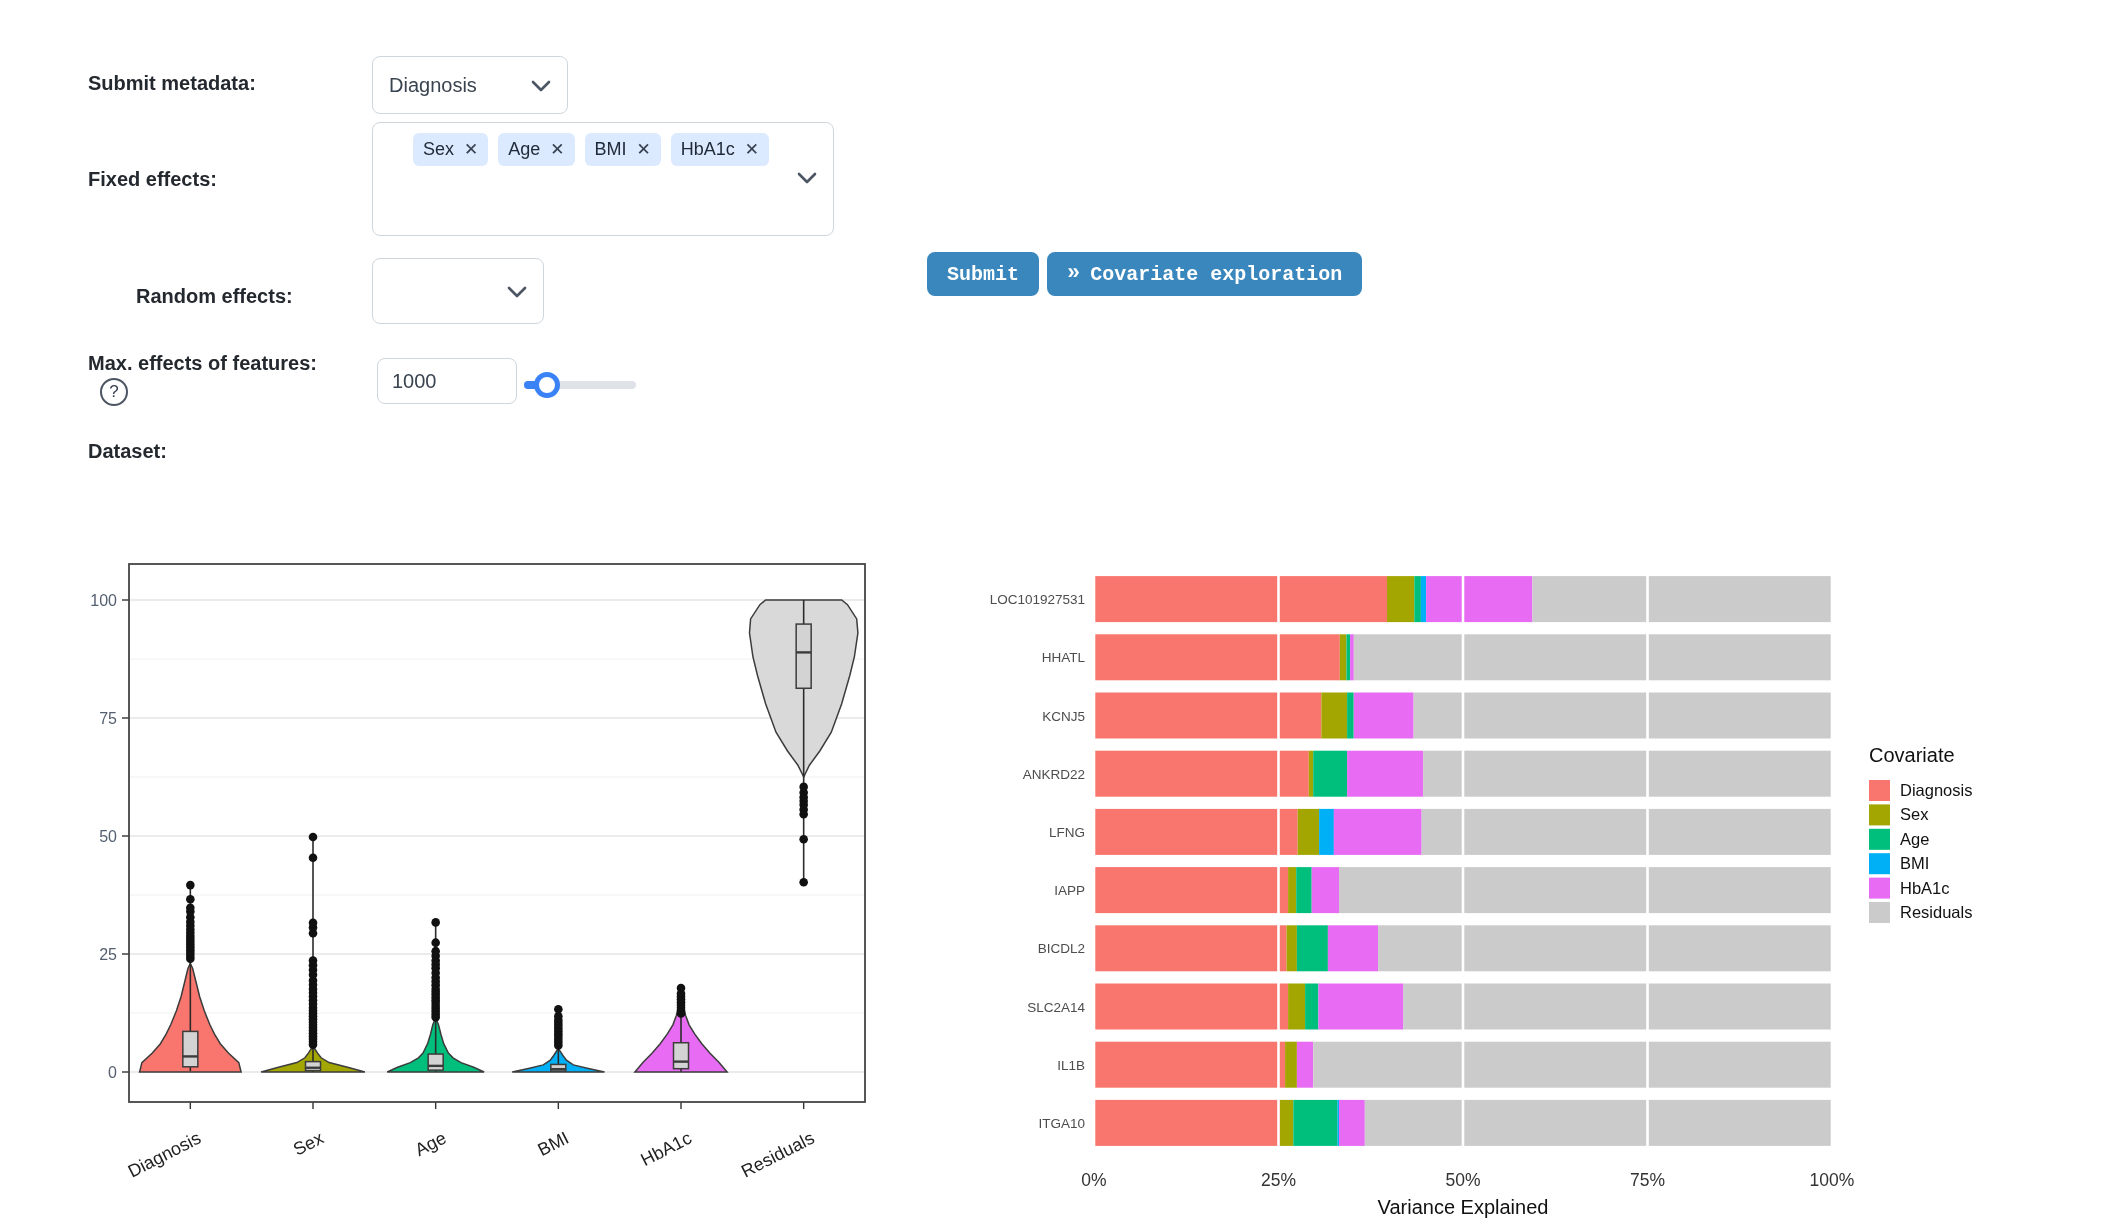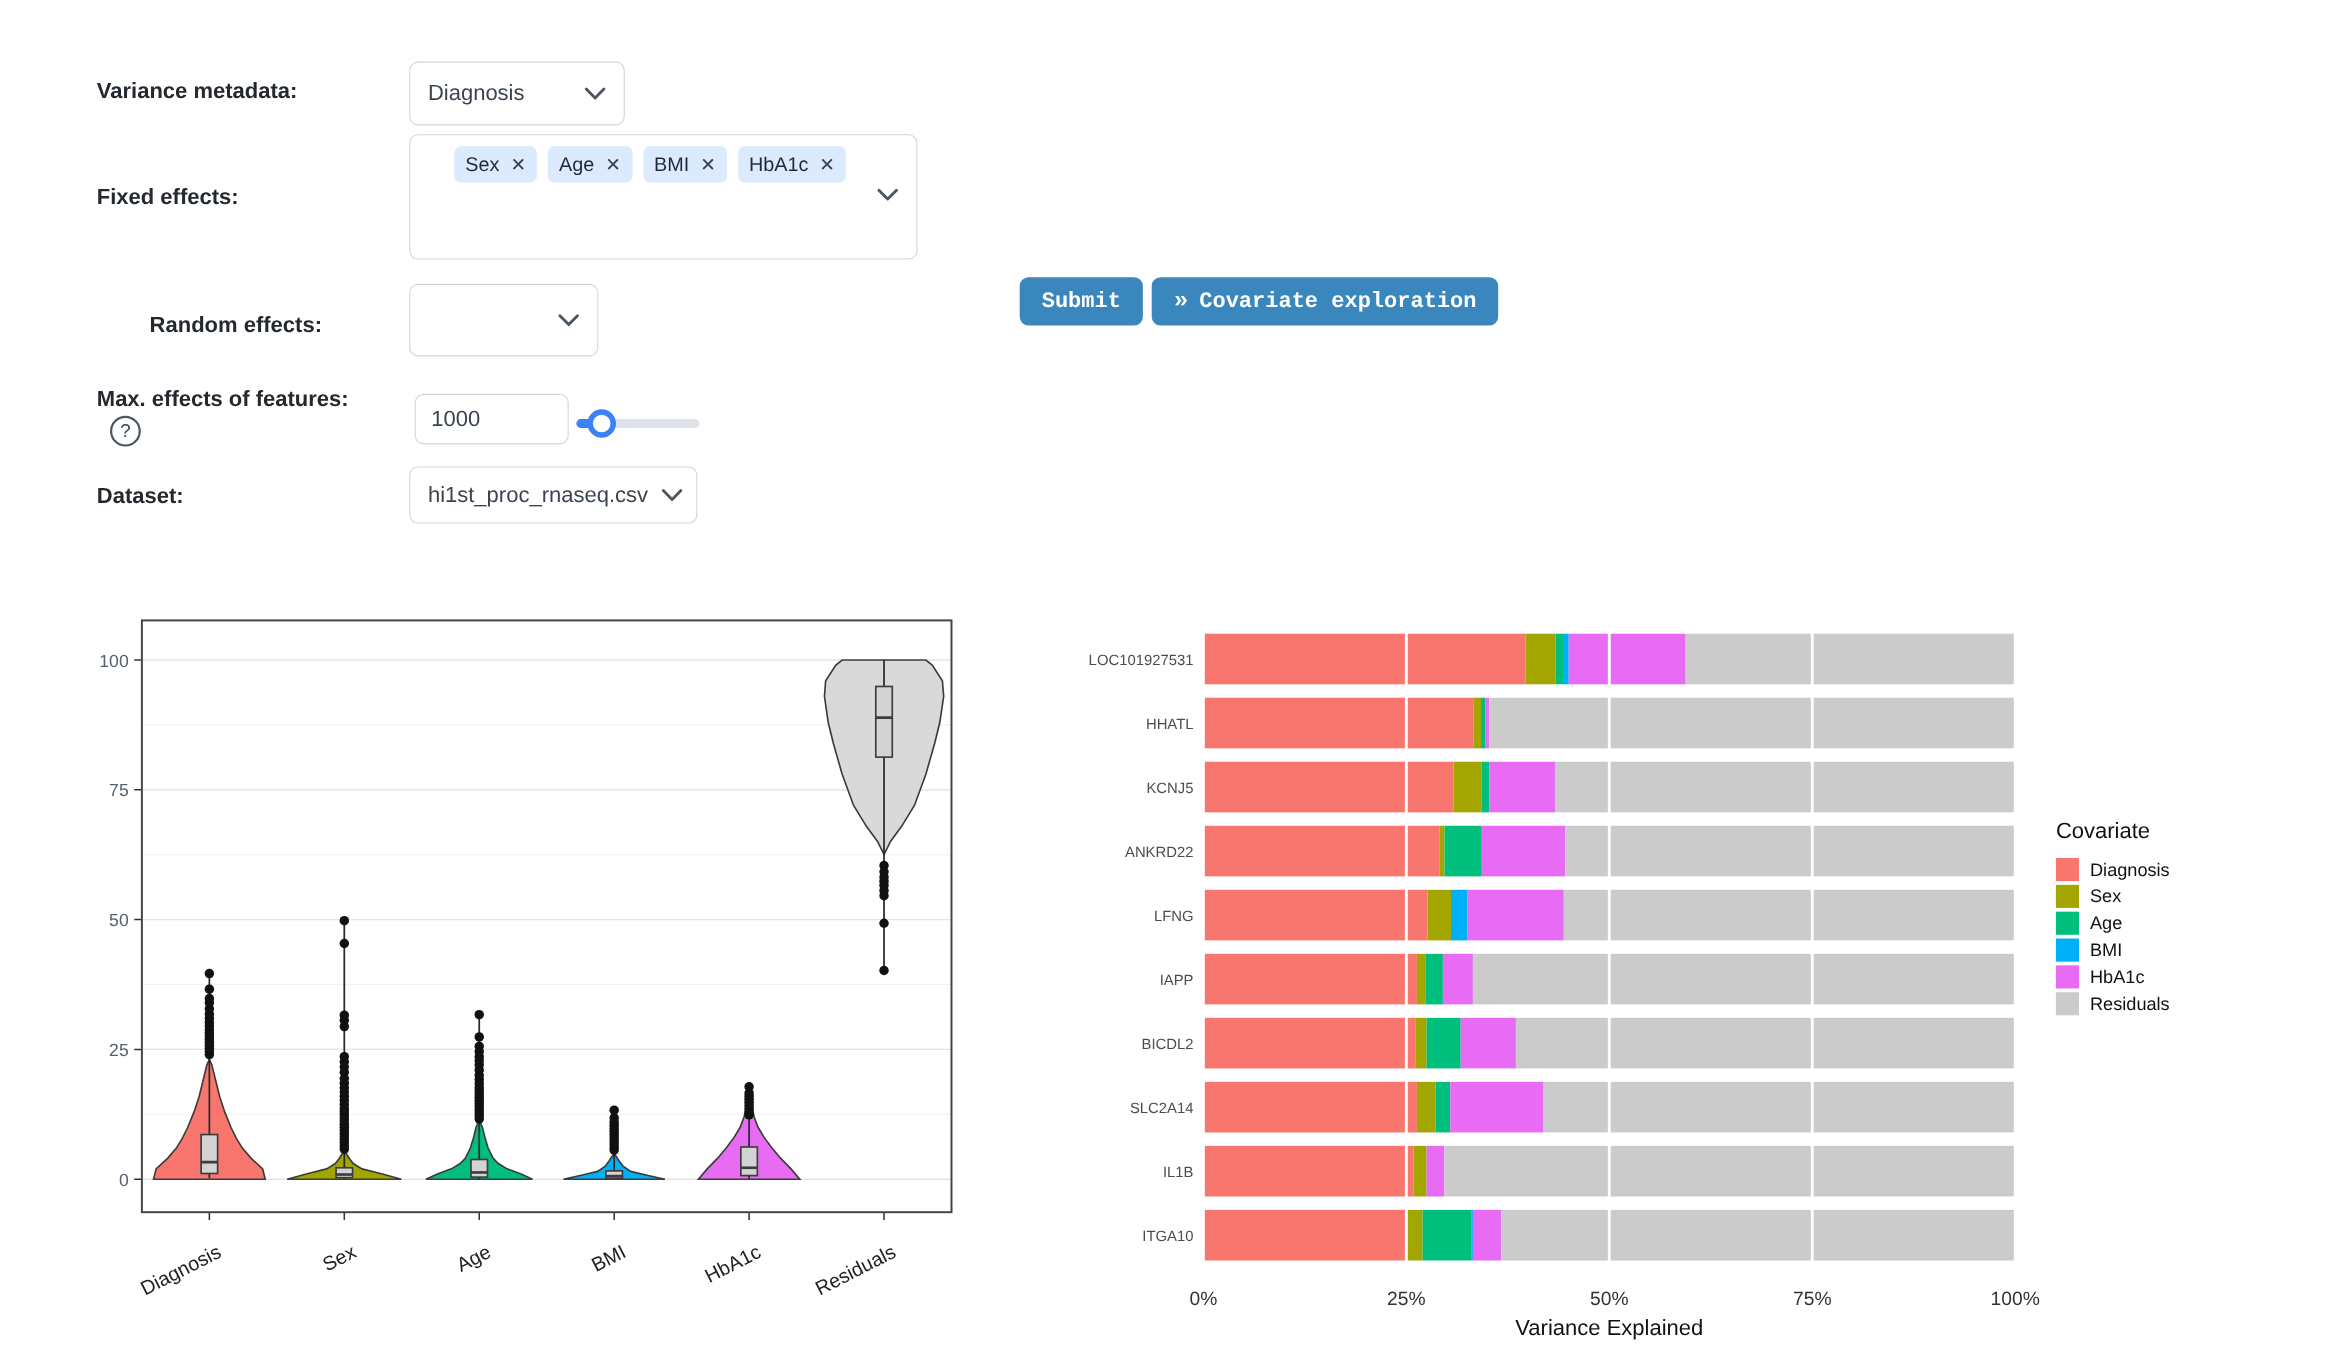--- a/index.html
+++ b/index.html
@@ -39,21 +39,21 @@
        display:flex;align-items:center;gap:10px;padding:0 20px;height:44px;cursor:pointer;}
   .btn .icon{font-weight:bold;font-size:22px;line-height:1;}
 
   svg text{font-family:"Liberation Sans",sans-serif;}
 </style>
 </head>
 <body>
 
 <div id="app">
 
-  <div class="form-label" style="top:72px;">Variance metadata:</div>
+  <div class="form-label" style="top:72px;">Submit metadata:</div>
   <div class="form-label" style="top:168px;">Fixed effects:</div>
   <div class="form-label" style="top:285px;margin-left:48px;">Random effects:</div>
   <div class="form-label" style="top:352px;">Max. effects of features:</div>
   <div class="form-label" style="top:440px;">Dataset:</div>
 
   <div class="help" style="left:100px;top:378px;">
     <span>?</span>
   </div>
 
   <div class="select" style="left:372px;top:56px;width:196px;height:58px;">
@@ -99,28 +99,20 @@
   </div>
 
   <div class="num-input" style="left:377px;top:358px;width:140px;height:46px;text-align:right;">
     <span>1000</span>
   </div>
   <div class="slider" style="left:524px;top:381px;width:112px;">
     <div class="fill" style="width:23px;"></div>
     <div class="handle" style="left:23px;"></div>
   </div>
 
-  <div class="select" style="left:372px;top:424px;width:262px;height:52px;">
-    <span>hi1st_proc_rnaseq.csv</span>
-    <span class="chev">
-      <svg width="20" height="12" viewBox="0 0 20 12">
-          <polyline points="2,2 10,10 18,2" fill="none" stroke="#4b5563" stroke-width="2.6" stroke-linecap="round" stroke-linejoin="round"></polyline>
-        </svg>
-    </span>
-  </div>
 
   <button class="btn" style="left:927px;top:252px;">
     <span>Submit</span>
   </button>
   <button class="btn" style="left:1047px;top:252px;">
     <span class="icon">»</span>
     <span>Covariate exploration</span>
   </button>
 
   <svg id="violin-svg" style="position:absolute;left:75px;top:552px;" width="800" height="650" viewBox="0 0 800 650">

